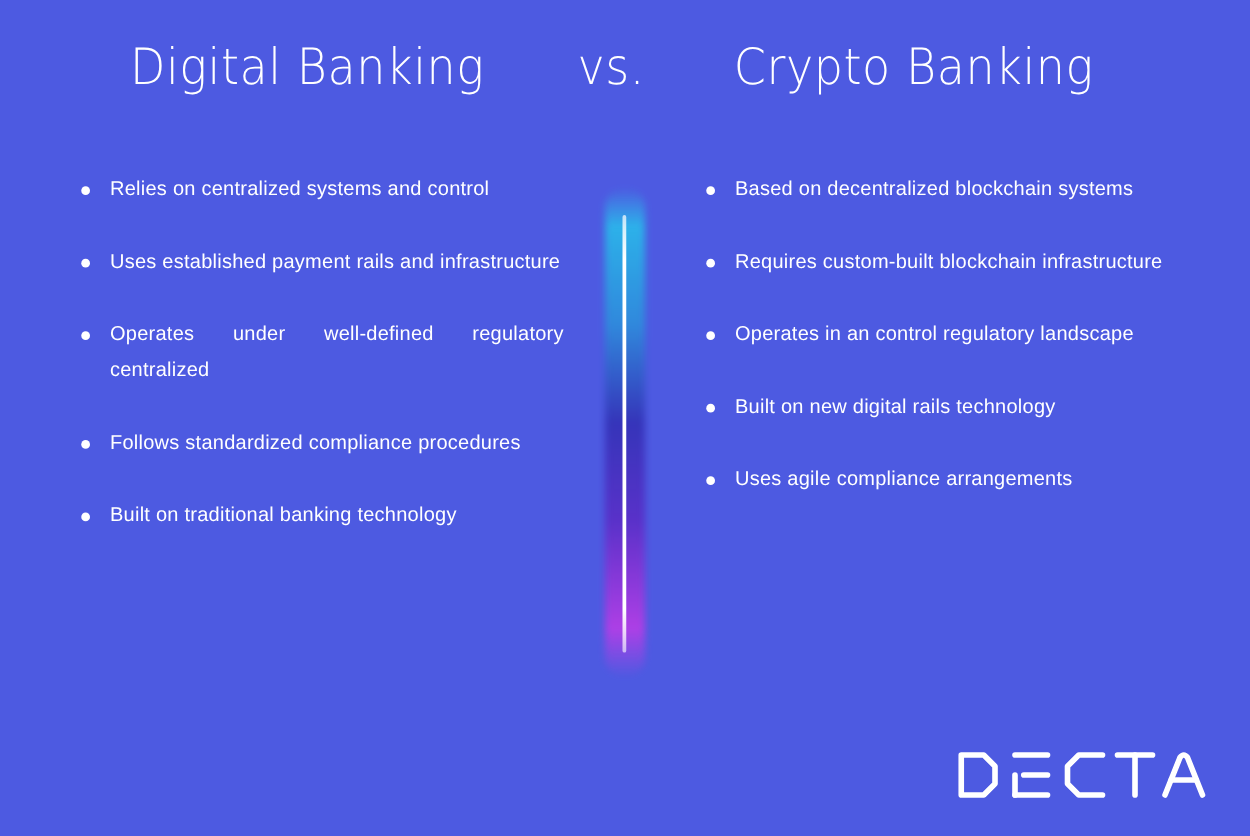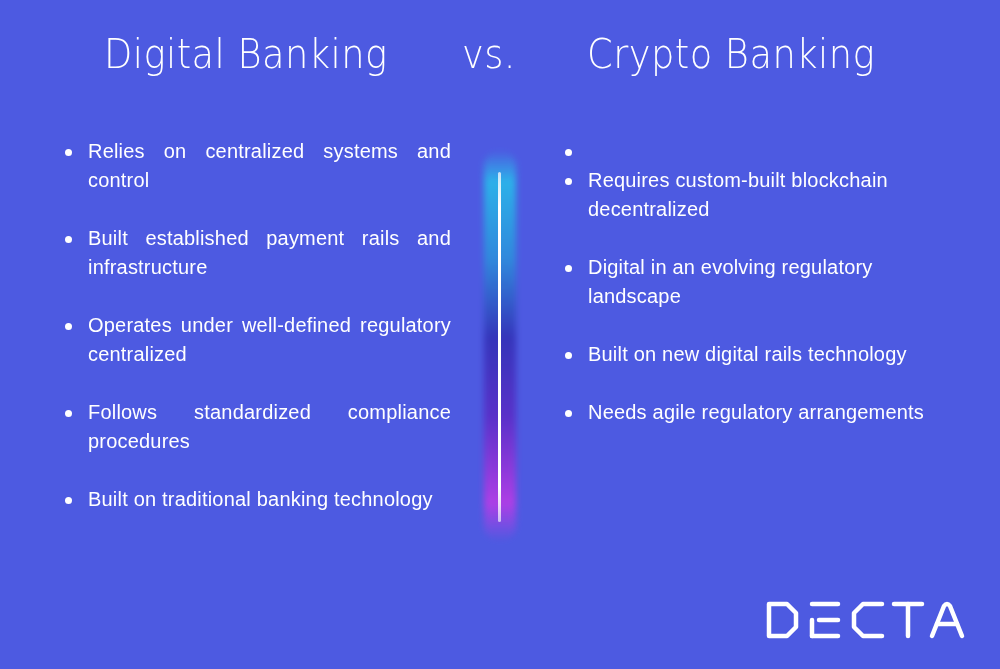--- a/index.html
+++ b/index.html
@@ -28,21 +28,21 @@
     .col {
       position: absolute; top: 137px;
       width: 395px;
       margin: 0; padding: 0; list-style: none;
     }
     #col-left { left: 56px; }
     #col-right { left: 556px; }
     .col li {
       position: relative;
       padding-left: 32px;
-      font-size: 20px;
+      font-size: 16px;
       line-height: 29px;
       margin-bottom: 29px;
       letter-spacing: 0.2px;
     }
     #col-left li { text-align: justify; text-align-last: left; width: 363px; }
     #col-left li span { display: block; }
     .col li .bullet {
       position: absolute; left: 9px; top: 12px;
       width: 7px; height: 7px; border-radius: 50%;
       background: #ffffff;
@@ -83,45 +83,45 @@
 <div id="title-vs" class="title">vs.</div>
 <div id="title-right" class="title">Crypto Banking</div>
 
 <ul id="col-left" class="col">
   <li>
       <i class="bullet"></i>
       <span>Relies on centralized systems and control</span>
     </li>
   <li>
       <i class="bullet"></i>
-      <span>Built established payment rails and infrastructure</span>
+      <span>Uses established payment rails and infrastructure</span>
     </li>
   <li>
       <i class="bullet"></i>
       <span>Operates under well-defined regulatory centralized</span>
     </li>
   <li>
       <i class="bullet"></i>
       <span>Follows standardized compliance procedures</span>
     </li>
   <li>
       <i class="bullet"></i>
       <span>Built on traditional banking technology</span>
     </li>
 </ul>
 
 <div class="divider-glow"></div>
 <div class="divider-line"></div>
 
 <ul id="col-right" class="col">
-  <li><i class="bullet"></i></li>
-  <li><i class="bullet"></i><span>Requires custom-built blockchain decentralized</span></li>
-  <li><i class="bullet"></i><span>Digital in an evolving regulatory landscape</span></li>
+  <li><i class="bullet"></i><span>Based on decentralized blockchain systems</span></li>
+  <li><i class="bullet"></i><span>Requires custom-built blockchain infrastructure</span></li>
+  <li><i class="bullet"></i><span>Operates in an control regulatory landscape</span></li>
   <li><i class="bullet"></i><span>Built on new digital rails technology</span></li>
-  <li><i class="bullet"></i><span>Needs agile regulatory arrangements</span></li>
+  <li><i class="bullet"></i><span>Uses agile compliance arrangements</span></li>
 </ul>
 
 <div class="logo" aria-label="DECTA">
   <svg width="200" height="40" viewBox="0 0 200 40" fill="none" stroke="#ffffff" stroke-width="4.5" stroke-linecap="round" stroke-linejoin="round">
 
     <path d="M3 4 L21 4 L30 13 L30 27 L21 36 L3 36 Z"></path>
 
     <path d="M46 4 L72 4"></path>
     <path d="M53 20 L72 20"></path>
     <path d="M46 36 L72 36"></path>

